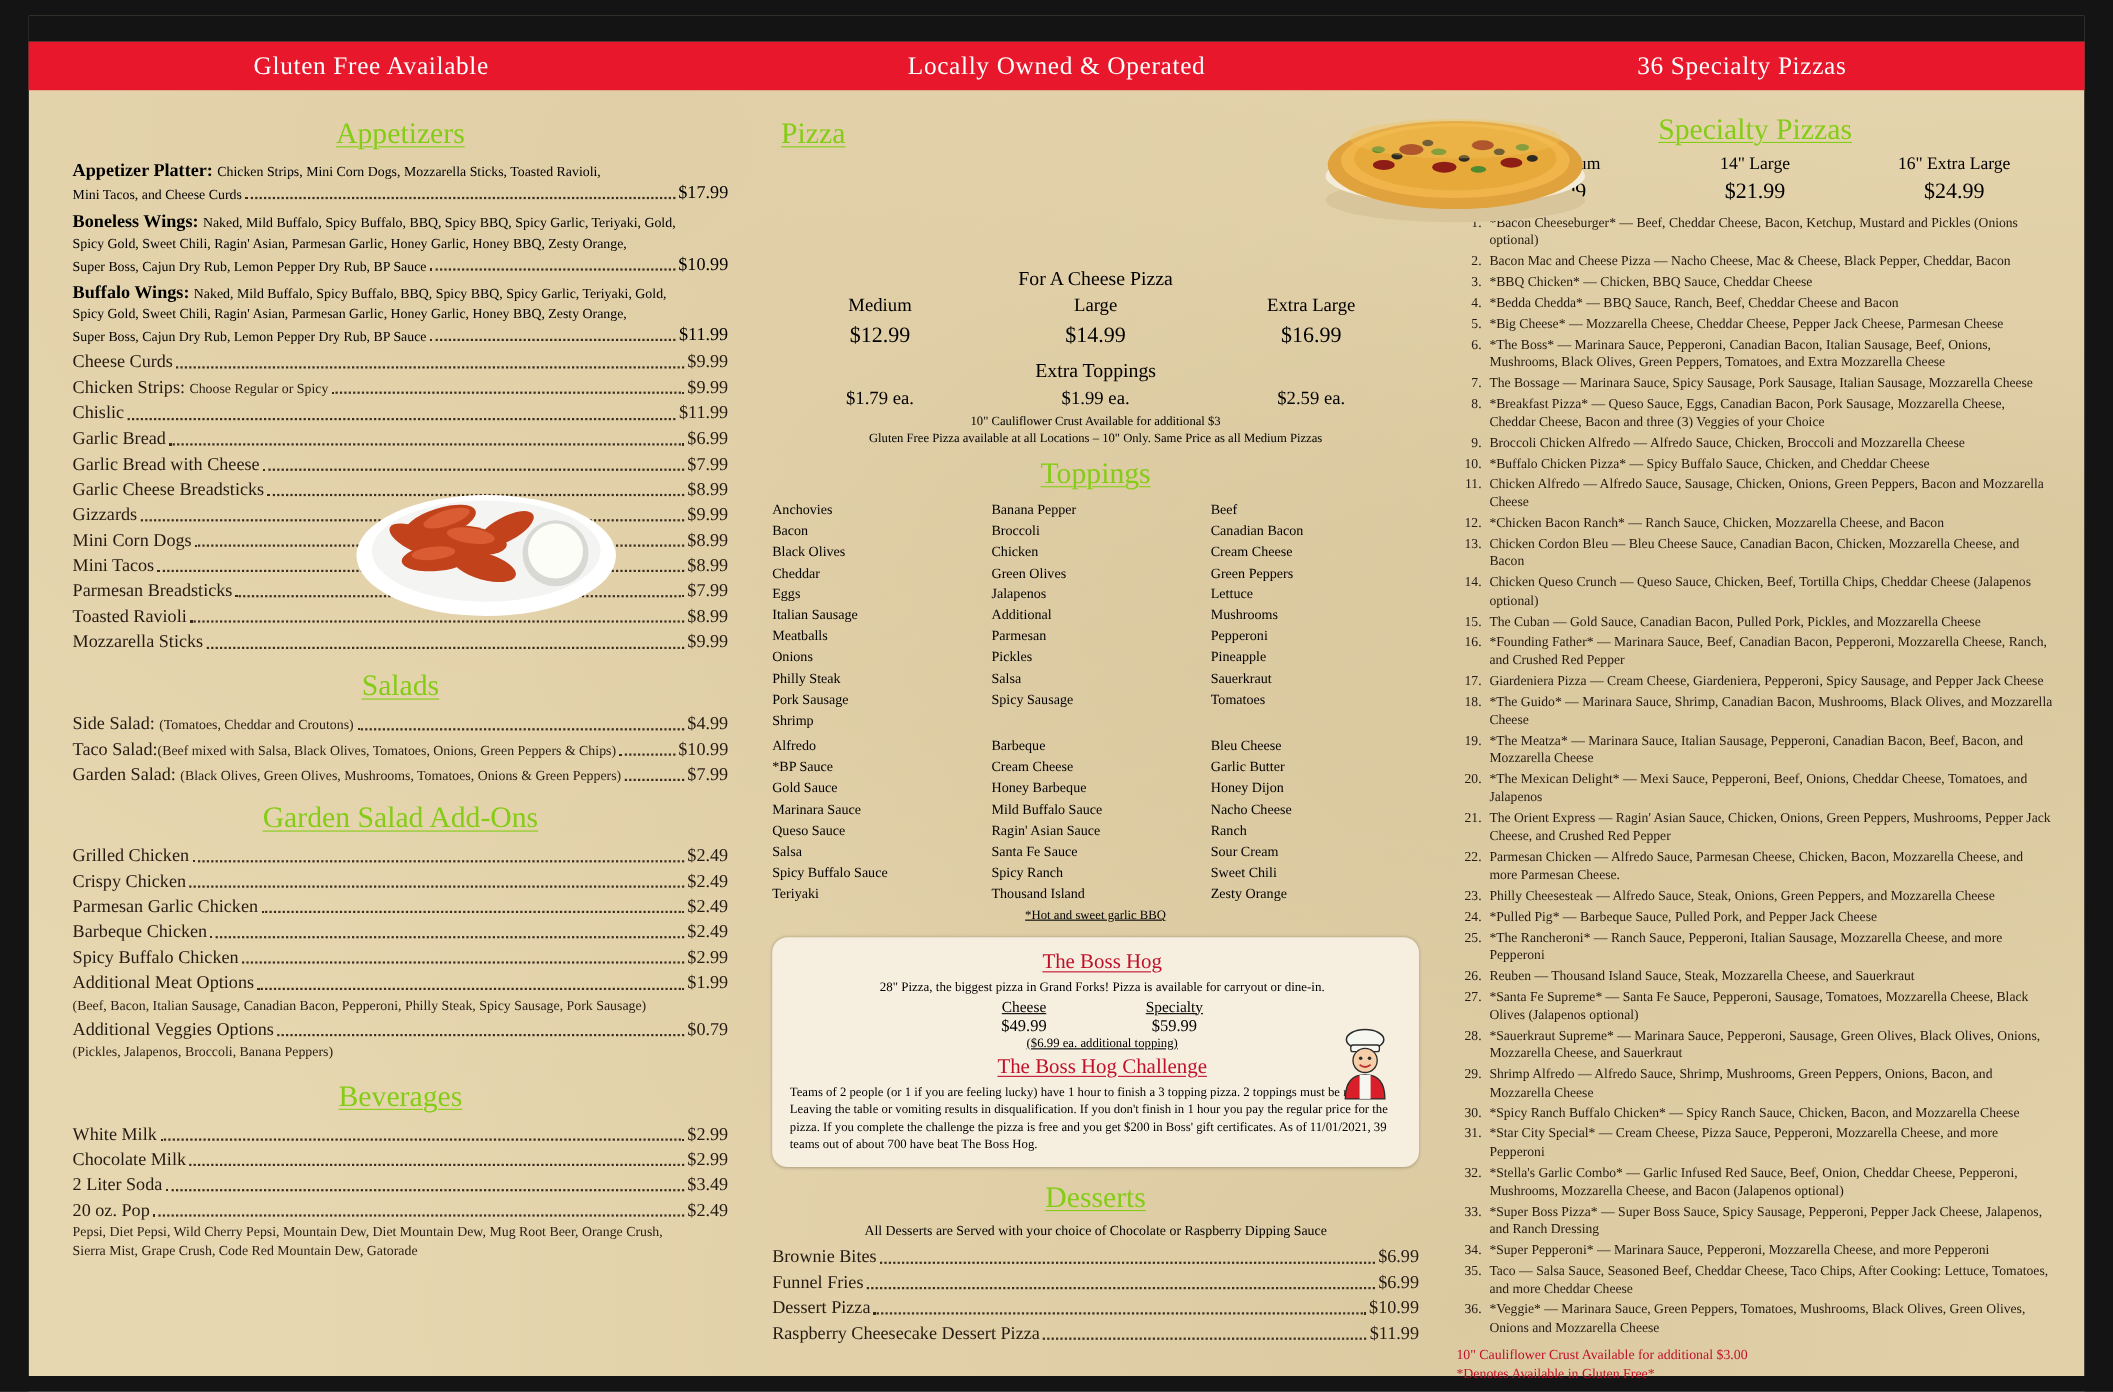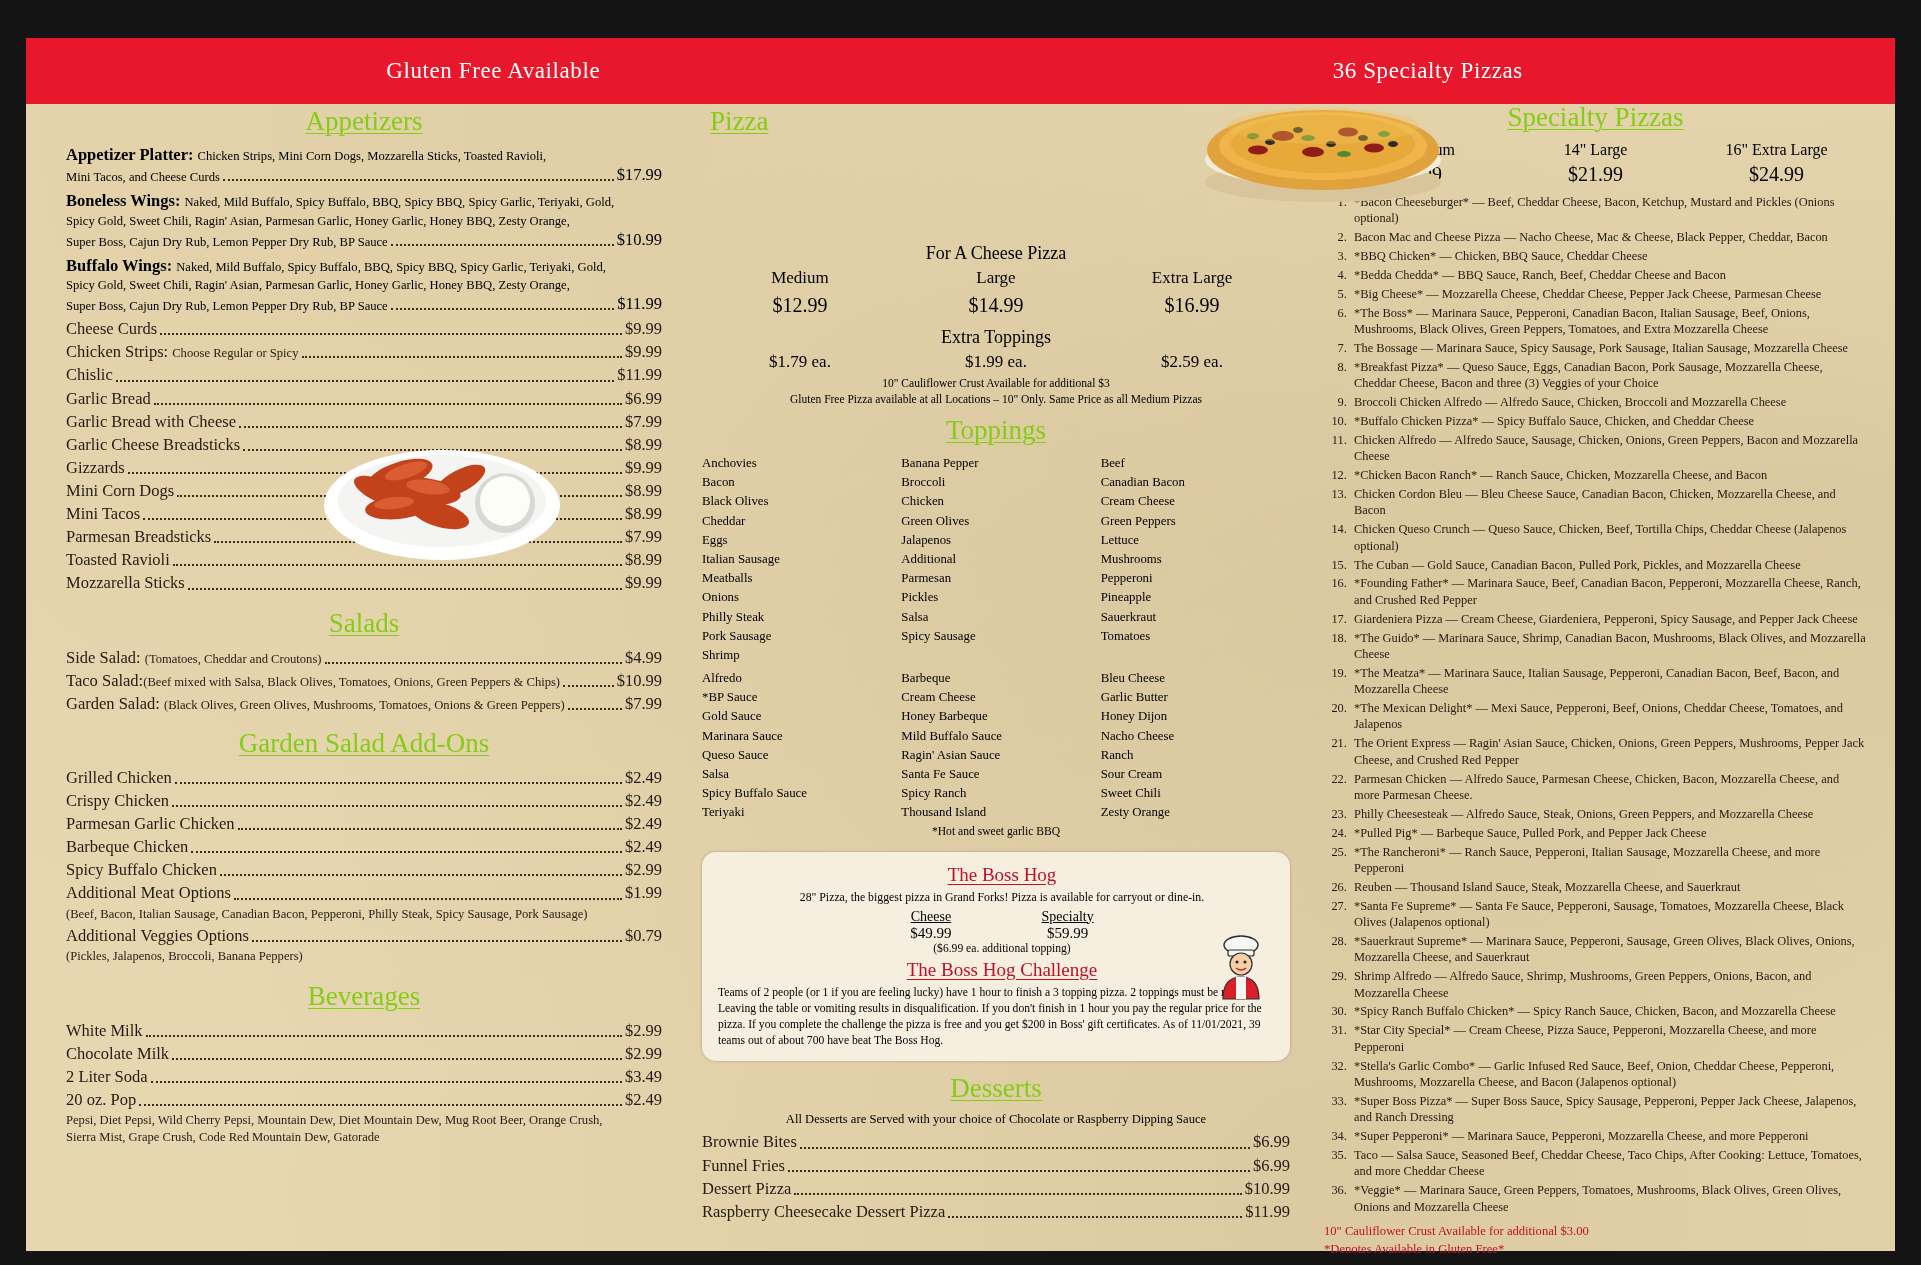--- a/index.html
+++ b/index.html
@@ -29,21 +29,21 @@
     position:absolute; inset:0;
     background:
       radial-gradient(ellipse at 30% 10%, rgba(160,130,80,0.10), transparent 60%),
       radial-gradient(ellipse at 70% 95%, rgba(150,120,70,0.14), transparent 60%),
       radial-gradient(ellipse at 98% 40%, rgba(140,110,60,0.12), transparent 55%);
     pointer-events:none;
   }
   
   .banner {
     position:absolute;
-    left:26px; right:26px; top:38px; height:66px;
+    left:26px; right:26px; top:38px; height:44px;
     background:#e8172b;
     display:flex; align-items:center;
     color:#fff;
     z-index:5;
   }
   .banner .b-item {
     flex:1; text-align:center;
     font-size:23px;
     font-family:"Liberation Serif", serif;
     letter-spacing:0.6px;
@@ -176,35 +176,36 @@
     position:absolute; top:0; bottom:0; width:26px; background:#141414;
   }
   .sidebar-l{ left:0 } .sidebar-r{ right:0 }
   .topbar, .botbar {
     position:absolute; left:0; right:0; height:14px; background:#141414;
   }
   .topbar{ top:0 } .botbar{ bottom:0 }
   .blackband {
     position:absolute; left:26px; right:26px; top:14px; height:24px; background:#141414; z-index:5;
   }
-  .tiny { font-size:11.6px; }
+  .tiny { font-size:11.6px;text-decoration:underline; }
 </style>
 </head>
 <body>
 
 <div id="page">
   <div class="paper"></div>
   <div class="sidebar-l"></div>
   <div class="sidebar-r"></div>
   <div class="topbar"></div>
   <div class="botbar"></div>
   <div class="blackband"></div>
 
   <div class="banner">
     <div class="b-item">Gluten Free Available</div>
+    <div class="b-item">Locally Owned &amp; Operated</div>
     <div class="b-item">36 Specialty Pizzas</div>
   </div>
 
   <div class="pizza-img">
     <svg viewBox="0 0 250 120" width="250" height="120">
       <ellipse cx="125" cy="96" rx="118" ry="20" fill="#d8c59b"></ellipse>
       <ellipse cx="125" cy="74" rx="118" ry="26" fill="#f4ecd8"></ellipse>
       <ellipse cx="125" cy="64" rx="116" ry="40" fill="#e0a23c"></ellipse>
       <ellipse cx="125" cy="60" rx="104" ry="34" fill="#f0b54a"></ellipse>
       <ellipse cx="125" cy="58" rx="92" ry="29" fill="#e8a93b"></ellipse>

